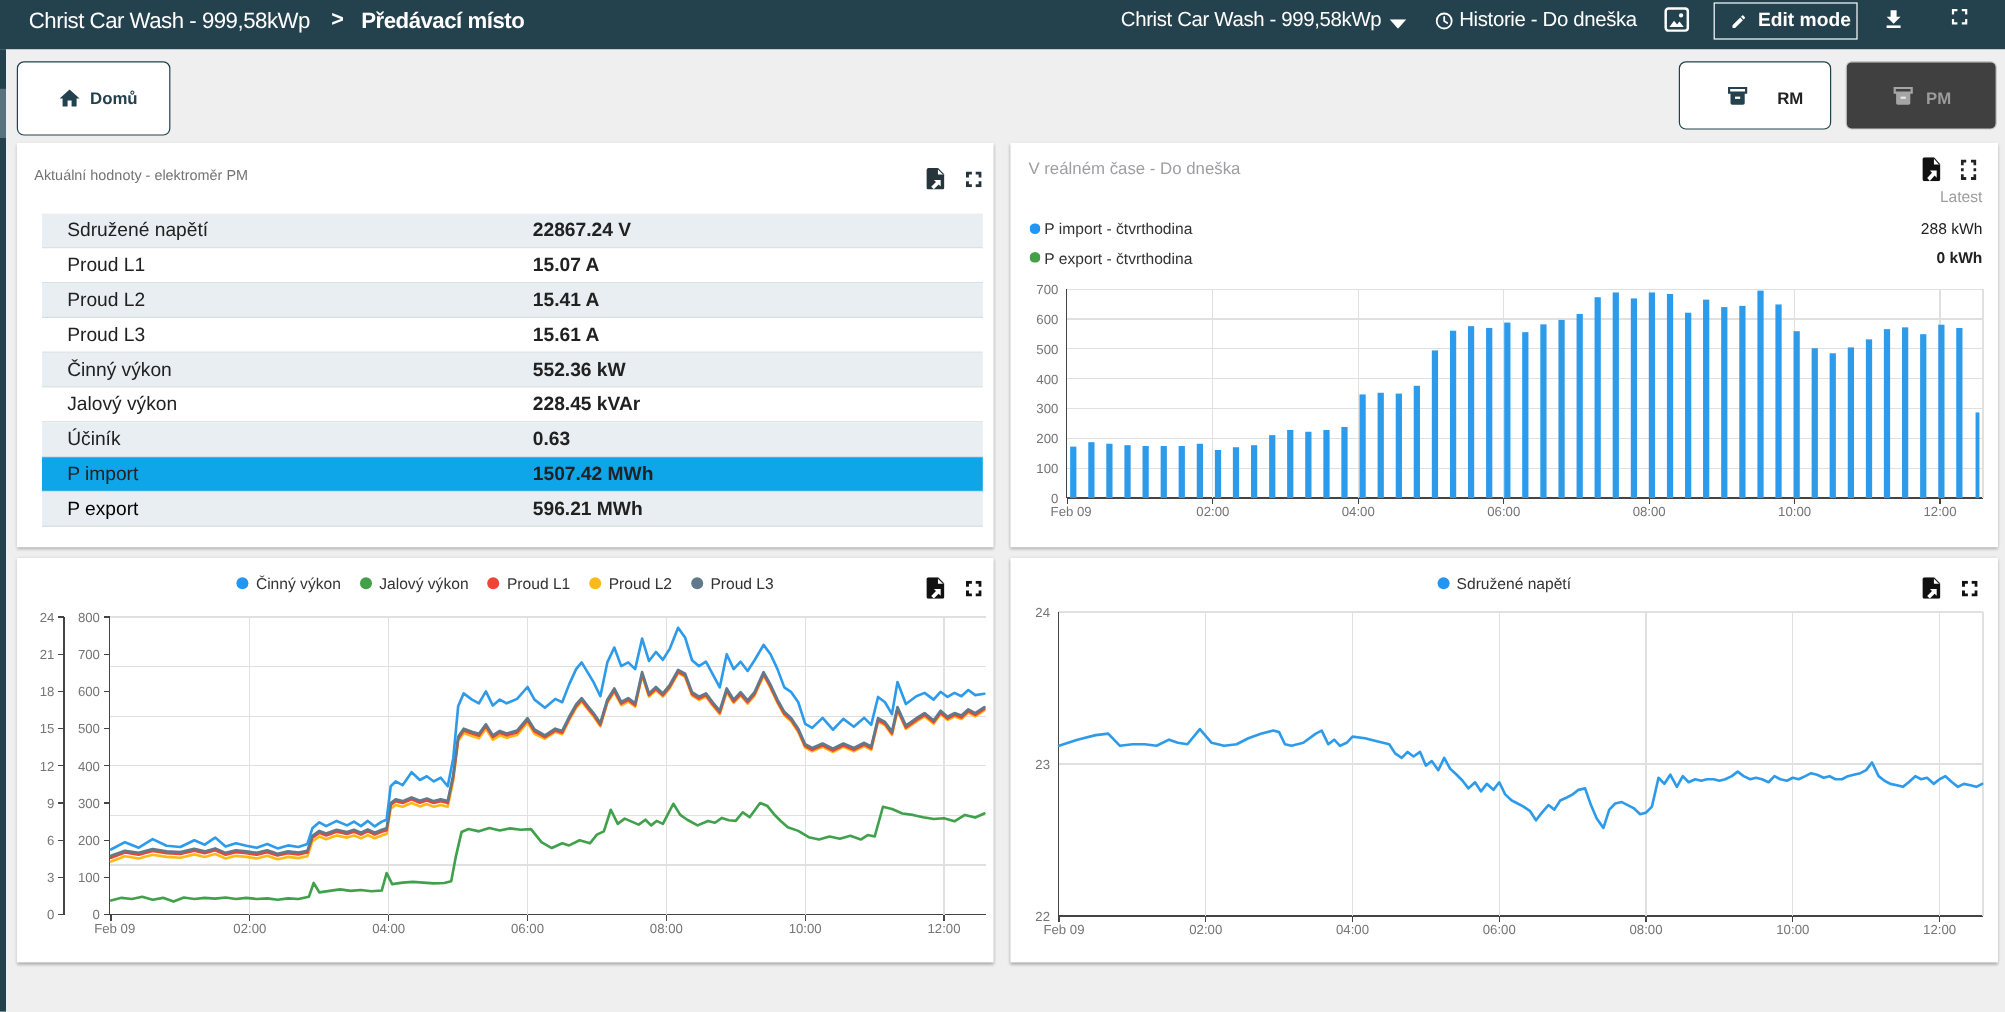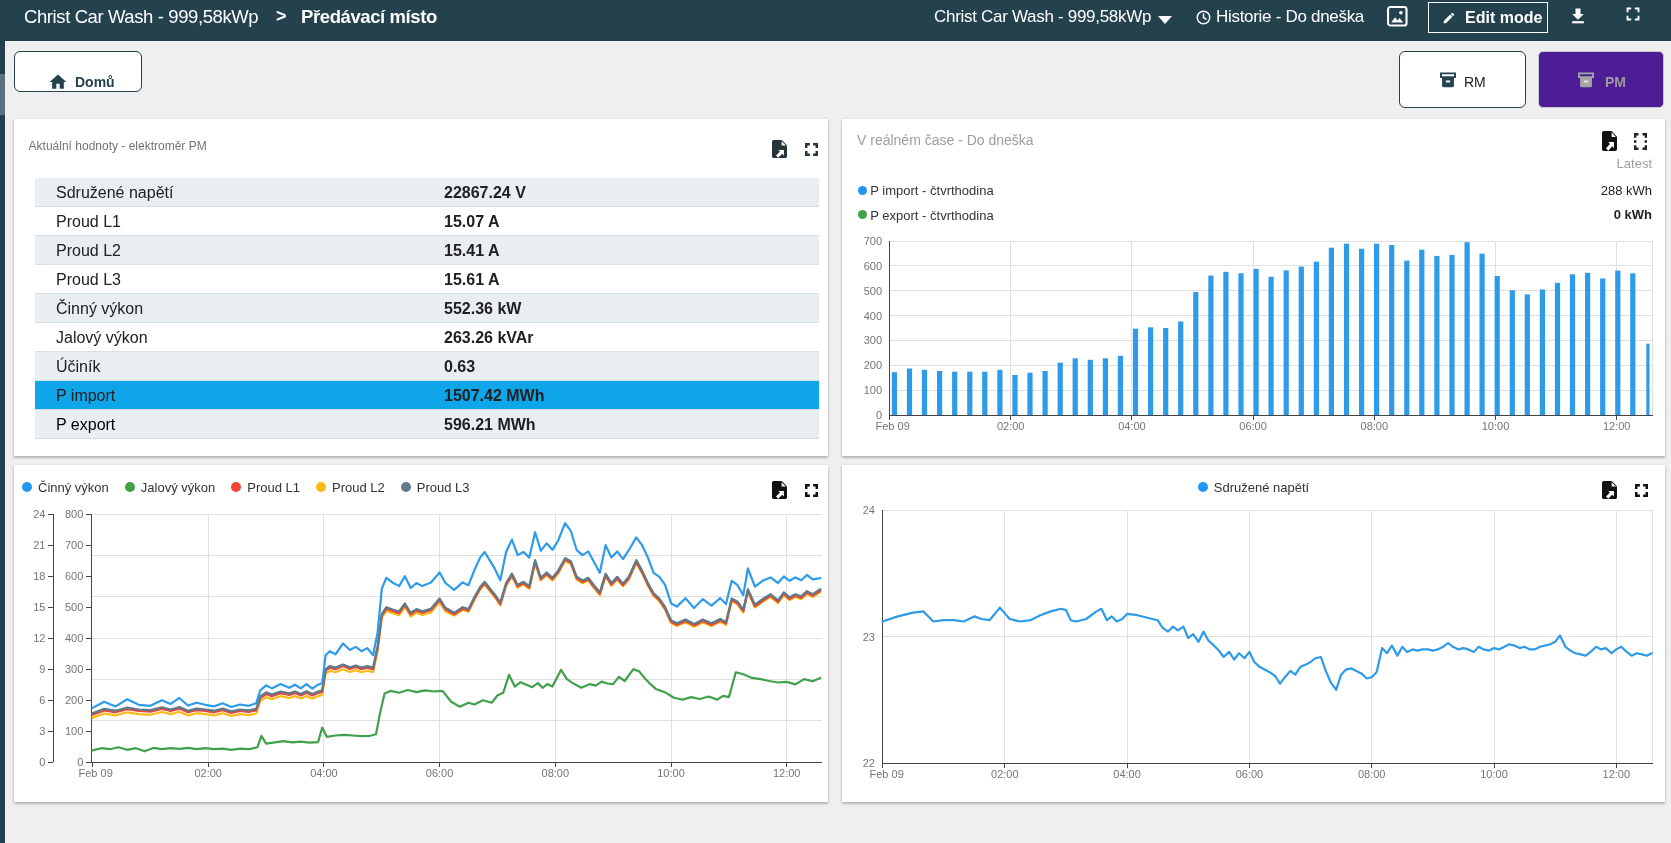--- a/index.html
+++ b/index.html
@@ -33,35 +33,35 @@
 <svg class="abs" style="left:1568px;top:6px" width="20" height="20" viewBox="0 0 24 24">
       <path d="M19 9.5h-4V3H9v6.5H5l7 7 7-7z" fill="#fff"></path>
       <rect x="5" y="18.2" width="14" height="2.6" fill="#fff"></rect>
     </svg>
 <svg class="abs" style="left:1621.5px;top:3px" width="22" height="22" viewBox="0 0 24 24">
       <path d="M7 14H5v5h5v-2H7v-3zm-2-4h2V7h3V5H5v5zm12 7h-3v2h5v-5h-2v3zM14 5v2h3v3h2V5h-5z" fill="#fff"></path>
     </svg>
 </div>
 <div class="abs" style="left:0;top:41px;width:5px;height:802px;background:#24414e"></div>
 <div class="abs" style="left:0;top:74px;width:5px;height:41px;background:#5a7280"></div>
-<div class="abs" style="left:14px;top:51px;width:128px;height:41px;background:#fff;border:1.8px solid #24414e;border-radius:6px">
+<div class="abs" style="left:14px;top:51px;width:128px;height:62px;background:#fff;border:1.8px solid #24414e;border-radius:6px">
 <svg class="abs" style="left:33px;top:19.5px" width="20" height="20" viewBox="0 0 24 24">
       <path d="M10 20v-6h4v6h5v-8h3L12 3 2 12h3v8z" fill="#24414e"></path>
     </svg>
 <div class="abs" style="left:60px;top:3px;height:55px;line-height:55px;color:#24414e;font-size:14px;font-weight:bold">Domů</div>
   </div>
 <div class="abs" style="left:1399px;top:51px;width:127px;height:57px;background:#fff;border:1.8px solid #24414e;border-radius:6px">
 <svg class="abs" style="left:38px;top:17.5px" width="20" height="20" viewBox="0 0 24 24">
 <path d="M3.5 4h17v4.6h-17z" fill="none" stroke="#24414e" stroke-width="2.2"></path>
 <path d="M4.9 8.6h14.2V19c0 .9-.8 1.7-1.7 1.7H6.6c-.9 0-1.7-.8-1.7-1.7V8.6z" fill="#24414e"></path>
 <rect x="9.4" y="12.6" width="5.2" height="2.3" fill="#fff"></rect>
     </svg>
-<div class="abs" style="left:64px;top:3px;height:54px;line-height:54px;color:#222;font-size:14px;font-weight:normal">RM</div>
+<div class="abs" style="left:81px;top:3px;height:54px;line-height:54px;color:#222;font-size:14px;font-weight:bold">RM</div>
   </div>
-<div class="abs" style="left:1538px;top:51px;width:126px;height:57px;background:#4c1d95;border:1px solid #c9c9c9;border-radius:5px">
+<div class="abs" style="left:1538px;top:51px;width:126px;height:57px;background:#404040;border:1px solid #c9c9c9;border-radius:5px">
 <svg class="abs" style="left:37px;top:17.5px" width="20" height="20" viewBox="0 0 24 24">
 <path d="M3.5 4h17v4.6h-17z" fill="none" stroke="#a5a5a5" stroke-width="2.2"></path>
 <path d="M4.9 8.6h14.2V19c0 .9-.8 1.7-1.7 1.7H6.6c-.9 0-1.7-.8-1.7-1.7V8.6z" fill="#a5a5a5"></path>
 <rect x="9.4" y="12.6" width="5.2" height="2.3" fill="#e6e6e6"></rect>
     </svg>
 <div class="abs" style="left:66px;top:3px;height:55px;line-height:55px;color:#9b9b9b;font-size:14px;font-weight:bold">PM</div>
   </div>
 <div class="panel" style="left:14px;top:119px;width:814px;height:337px">
 <div class="abs" style="left:14.6px;top:20px;font-size:12px;color:#737373">Aktuální hodnoty - elektroměr PM</div>
 <svg style="position:absolute;left:758px;top:21px" width="15" height="18" viewBox="0 0 15 18" preserveAspectRatio="none">
@@ -89,21 +89,21 @@
       <div style="height:29px;background:#ffffff;position:relative;border-bottom:1px solid #d8dfe2">
 <div class="abs" style="left:21px;top:0;height:29px;line-height:29px;font-size:16px;color:#212121">Proud L3</div>
 <div class="abs" style="left:409px;top:0;height:29px;line-height:29px;font-size:16px;color:#212121;font-weight:bold">15.61 A</div>
       </div>
       <div style="height:29px;background:#e8eef1;position:relative;border-bottom:1px solid #d8dfe2">
 <div class="abs" style="left:21px;top:0;height:29px;line-height:29px;font-size:16px;color:#212121">Činný výkon</div>
 <div class="abs" style="left:409px;top:0;height:29px;line-height:29px;font-size:16px;color:#212121;font-weight:bold">552.36 kW</div>
       </div>
       <div style="height:29px;background:#ffffff;position:relative;border-bottom:1px solid #d8dfe2">
 <div class="abs" style="left:21px;top:0;height:29px;line-height:29px;font-size:16px;color:#212121">Jalový výkon</div>
-<div class="abs" style="left:409px;top:0;height:29px;line-height:29px;font-size:16px;color:#212121;font-weight:bold">263.26 kVAr</div>
+<div class="abs" style="left:409px;top:0;height:29px;line-height:29px;font-size:16px;color:#212121;font-weight:bold">228.45 kVAr</div>
       </div>
       <div style="height:29px;background:#e8eef1;position:relative;border-bottom:1px solid #d8dfe2">
 <div class="abs" style="left:21px;top:0;height:29px;line-height:29px;font-size:16px;color:#212121">Účiník</div>
 <div class="abs" style="left:409px;top:0;height:29px;line-height:29px;font-size:16px;color:#212121;font-weight:bold">0.63</div>
       </div>
       <div style="height:29px;background:#0ea5e9;position:relative;border-bottom:1px solid #d8dfe2">
 <div class="abs" style="left:21px;top:0;height:29px;line-height:29px;font-size:16px;color:#212121">P import</div>
 <div class="abs" style="left:409px;top:0;height:29px;line-height:29px;font-size:16px;color:#212121;font-weight:bold">1507.42 MWh</div>
       </div>
       <div style="height:29px;background:#e8eef1;position:relative;border-bottom:1px solid #d8dfe2">
@@ -220,21 +220,21 @@
       <rect x="712.9" y="163.8" width="5.2" height="132.2" fill="#2e9bea"></rect>
       <rect x="727.9" y="155.3" width="5.2" height="140.7" fill="#2e9bea"></rect>
       <rect x="743.0" y="153.8" width="5.2" height="142.2" fill="#2e9bea"></rect>
       <rect x="758.1" y="159.5" width="5.2" height="136.5" fill="#2e9bea"></rect>
       <rect x="773.2" y="151.6" width="5.2" height="144.4" fill="#2e9bea"></rect>
       <rect x="788.2" y="154.3" width="5.2" height="141.7" fill="#2e9bea"></rect>
       <rect x="804.3" y="224.7" width="3.2" height="71.3" fill="#2e9bea"></rect>
     </svg>
 </div>
 <div class="panel" style="left:14px;top:465px;width:814px;height:337px">
-<div class="abs" style="left:0;top:13px;width:814px;white-space:nowrap"><span style="display:inline-flex;align-items:center;margin:0 8px;font-size:13px;color:#333">
+<div class="abs" style="left:0;top:13px;width:814px;text-align:center;white-space:nowrap"><span style="display:inline-flex;align-items:center;margin:0 8px;font-size:13px;color:#333">
 <span style="width:10px;height:10px;border-radius:50%;background:#2196f3;margin-right:6px"></span>Činný výkon</span><span style="display:inline-flex;align-items:center;margin:0 8px;font-size:13px;color:#333">
 <span style="width:10px;height:10px;border-radius:50%;background:#43a047;margin-right:6px"></span>Jalový výkon</span><span style="display:inline-flex;align-items:center;margin:0 8px;font-size:13px;color:#333">
 <span style="width:10px;height:10px;border-radius:50%;background:#ef4437;margin-right:6px"></span>Proud L1</span><span style="display:inline-flex;align-items:center;margin:0 8px;font-size:13px;color:#333">
 <span style="width:10px;height:10px;border-radius:50%;background:#fbba17;margin-right:6px"></span>Proud L2</span><span style="display:inline-flex;align-items:center;margin:0 8px;font-size:13px;color:#333">
 <span style="width:10px;height:10px;border-radius:50%;background:#5f7a8a;margin-right:6px"></span>Proud L3</span></div>
 <svg style="position:absolute;left:758px;top:16px" width="15" height="18" viewBox="0 0 15 18" preserveAspectRatio="none">
 <path d="M9.6 0H1.8C0.8 0 0 .8 0 1.8v14.4C0 17.2.8 18 1.8 18h11.4c1 0 1.8-.8 1.8-1.8V5.4L9.6 0z" fill="#111"></path>
 <path d="M9.6 0v5.4H15L9.6 0z" fill="#fff"></path>
       <path d="M9.6 0l5.4 5.4h-1.2L9.6 1.2V0z" fill="#111"></path>
 <path d="M4.0 15.6l4.0-4.0-1.7-1.7h5.6v5.6l-1.7-1.7-4.0 4.0-2.2-2.2z" fill="#fff"></path>

